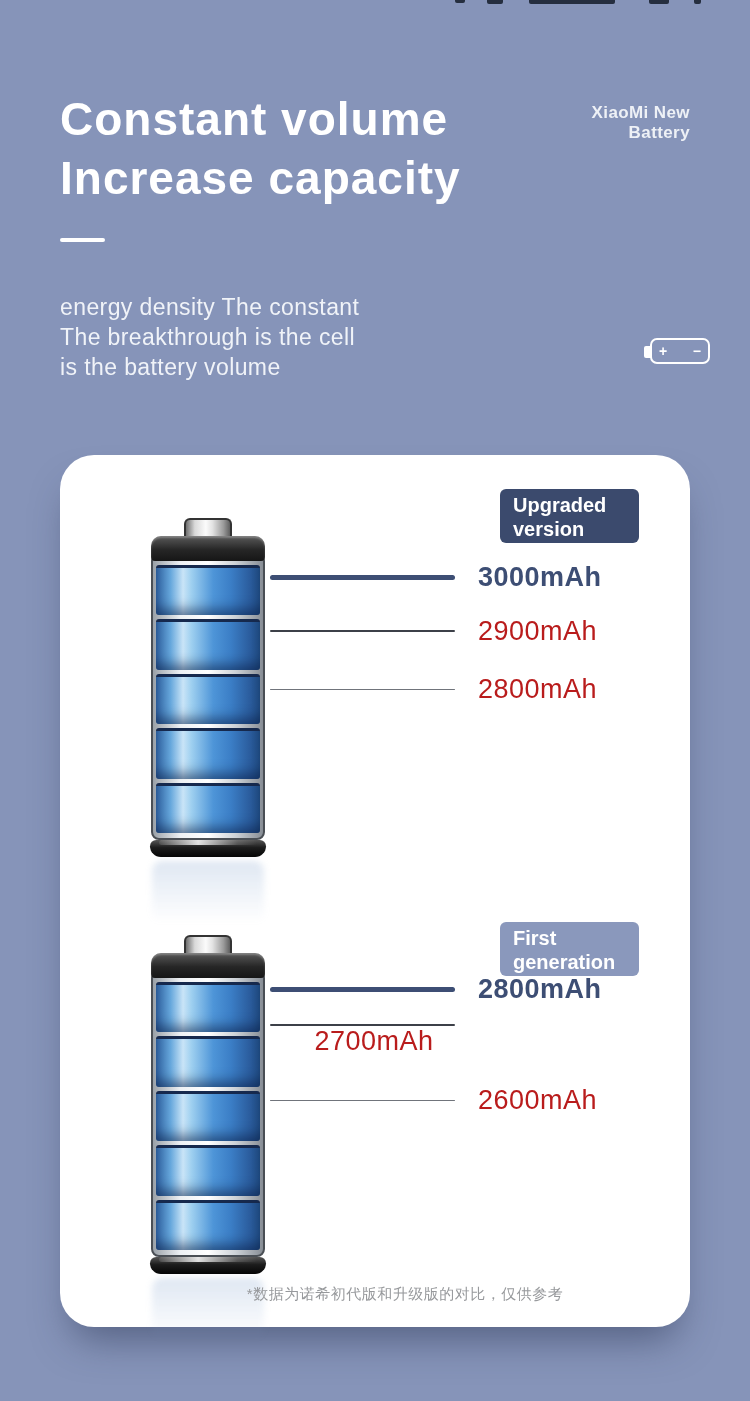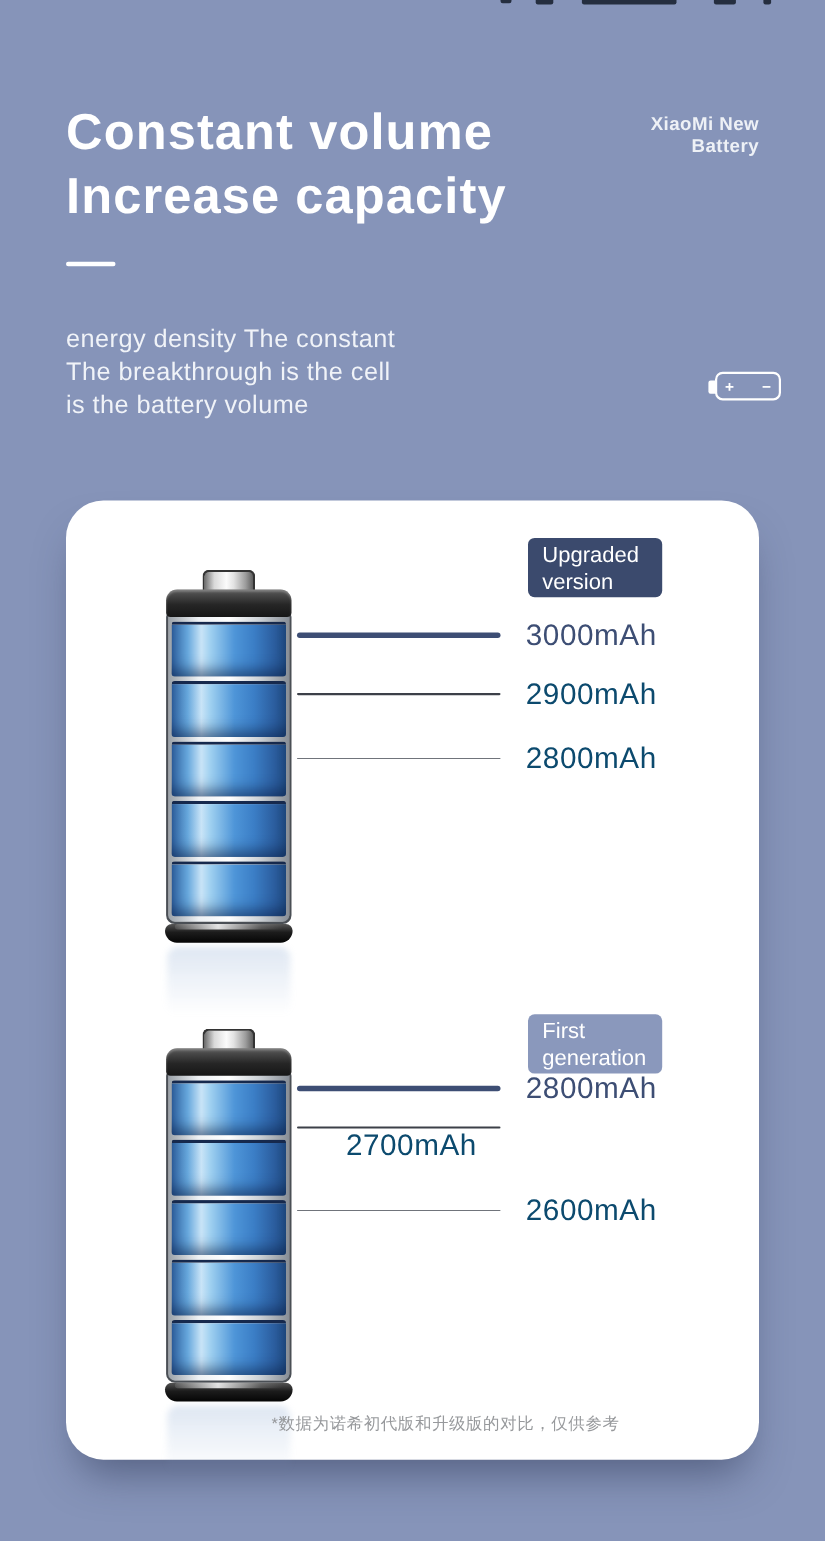--- a/index.html
+++ b/index.html
@@ -75,35 +75,35 @@
     height:5px;margin:5px 9px 0;border-radius:3px;
     background:linear-gradient(to right,rgba(255,255,255,.1),rgba(255,255,255,.85) 40%,rgba(255,255,255,.15) 80%,rgba(255,255,255,0));
   }
   .bat-reflection{
     width:112px;height:62px;margin:4px auto 0;border-radius:10px;
     background:linear-gradient(to bottom,rgba(140,170,210,.28),rgba(255,255,255,0));
     filter:blur(3px);
   }
   
   .badge{
-    position:absolute;left:420px;width:122px;height:54px;border-radius:6px;
-    color:#ffffff;font-size:20px;font-weight:400;line-height:24px;
+    position:absolute;left:440px;width:139px;height:54px;border-radius:6px;
+    color:#ffffff;font-size:20px;font-weight:700;line-height:24px;
     padding:4px 0 0 13px;box-sizing:border-box;
   }
   .badge span{display:block;}
   .badge-navy{background:#3b4a6d;}
   .badge-bluegray{background:#8a98bc;}
   
   .cap-row{position:absolute;left:210px;height:36px;display:flex;align-items:center;}
   .cap-line{width:185px;border-radius:3px;}
   .line-thick{height:5px;background:#3d4e74;}
   .line-med{height:2px;background:#3c4048;}
   .line-thin{height:1px;background:#70747b;}
-  .cap-label{margin-left:23px;font-size:27px;color:#0c4a6e;letter-spacing:.5px;white-space:nowrap;}
-  .cap-label.em{font-weight:400;color:#3d4e74;text-align:right;}
+  .cap-label{margin-left:23px;font-size:27px;color:#b91c1c;letter-spacing:.5px;white-space:nowrap;}
+  .cap-label.em{font-weight:700;color:#3d4e74;text-align:right;}
   
   .footnote{
     position:absolute;left:0;top:830px;width:100%;text-align:center;
     color:#97999c;font-size:15px;letter-spacing:.5px;margin-left:30px;
   }
 </style>
 </head>
 <body>
 
 <div class="top-artifact" style="left:455px;width:10px;height:3px;"></div>

